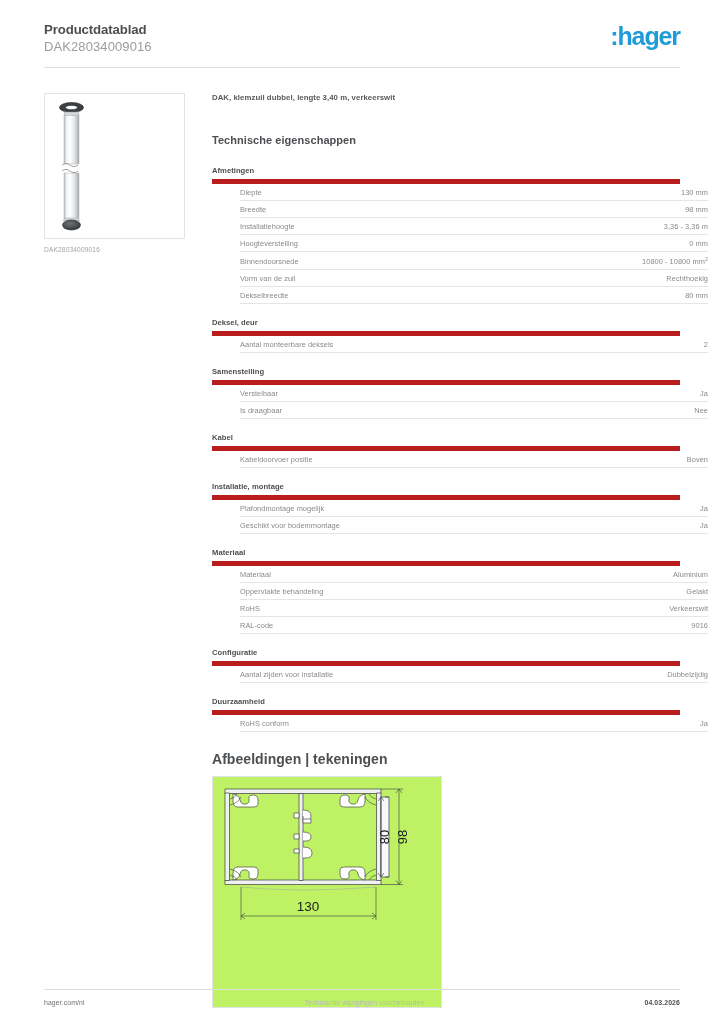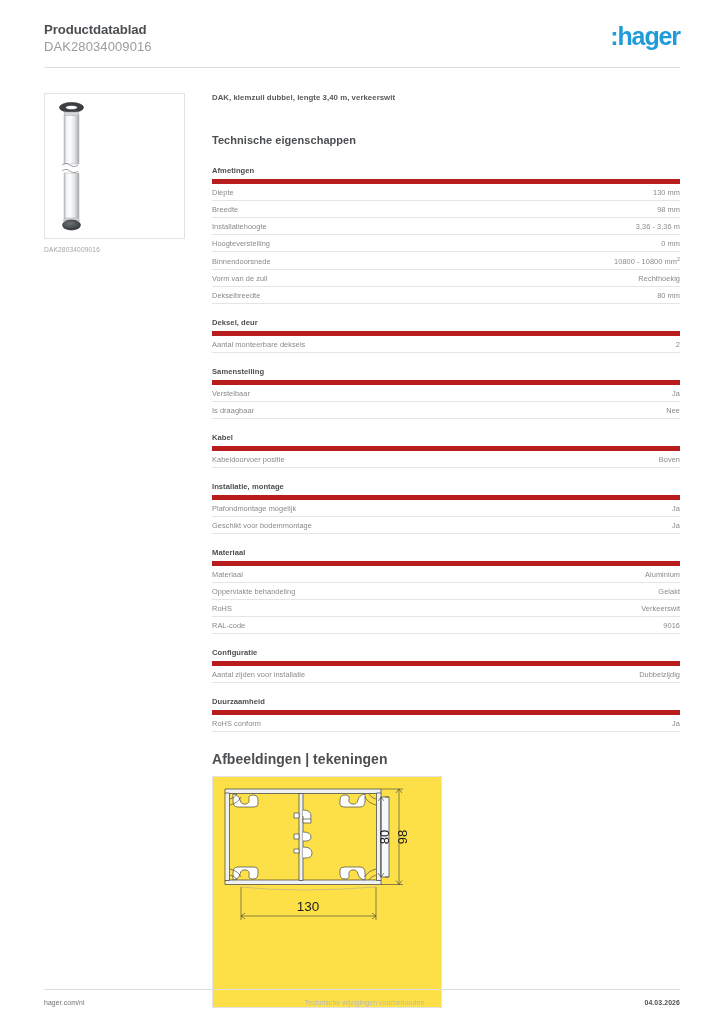--- a/index.html
+++ b/index.html
@@ -102,21 +102,21 @@
   .section { margin-bottom: 14px; }
   .section-title {
     font-size: 7.6px;
     font-weight: bold;
     color: #4c4f52;
     letter-spacing: 0.05px;
     padding-bottom: 4px;
     border-bottom: 5px solid #b91c1c;
   }
 
-  table.spec { width: 100%; border-collapse: collapse; }
+  table.spec { width: 100%; border-collapse: collapse; margin-left: 28px; }
   table.spec td {
     font-size: 7.4px;
     color: #88898c;
     padding: 3.6px 0 3.4px 0;
     border-bottom: 1px solid #e4e5e7;
     letter-spacing: 0.05px;
     vertical-align: bottom;
   }
   table.spec td.val { text-align: right; color: #88898c; }
   sup { font-size: 5.4px; vertical-align: super; }
@@ -128,21 +128,21 @@
     font-weight: bold;
     color: #4c4f52;
     letter-spacing: 0.05px;
     margin-bottom: 9px;
   }
   .draw-frame {
     width: 230px;
     height: 232px;
     border: 1px solid #e2e3e5;
     position: relative;
-    background: #fde047;
+    background: #bef264;
   }
 
   
   .footer {
     position: absolute;
     left: 44px;
     right: 44px;
     bottom: 18px;
   }
   .footer-rule { height: 1px; background: #dcdddf; }

